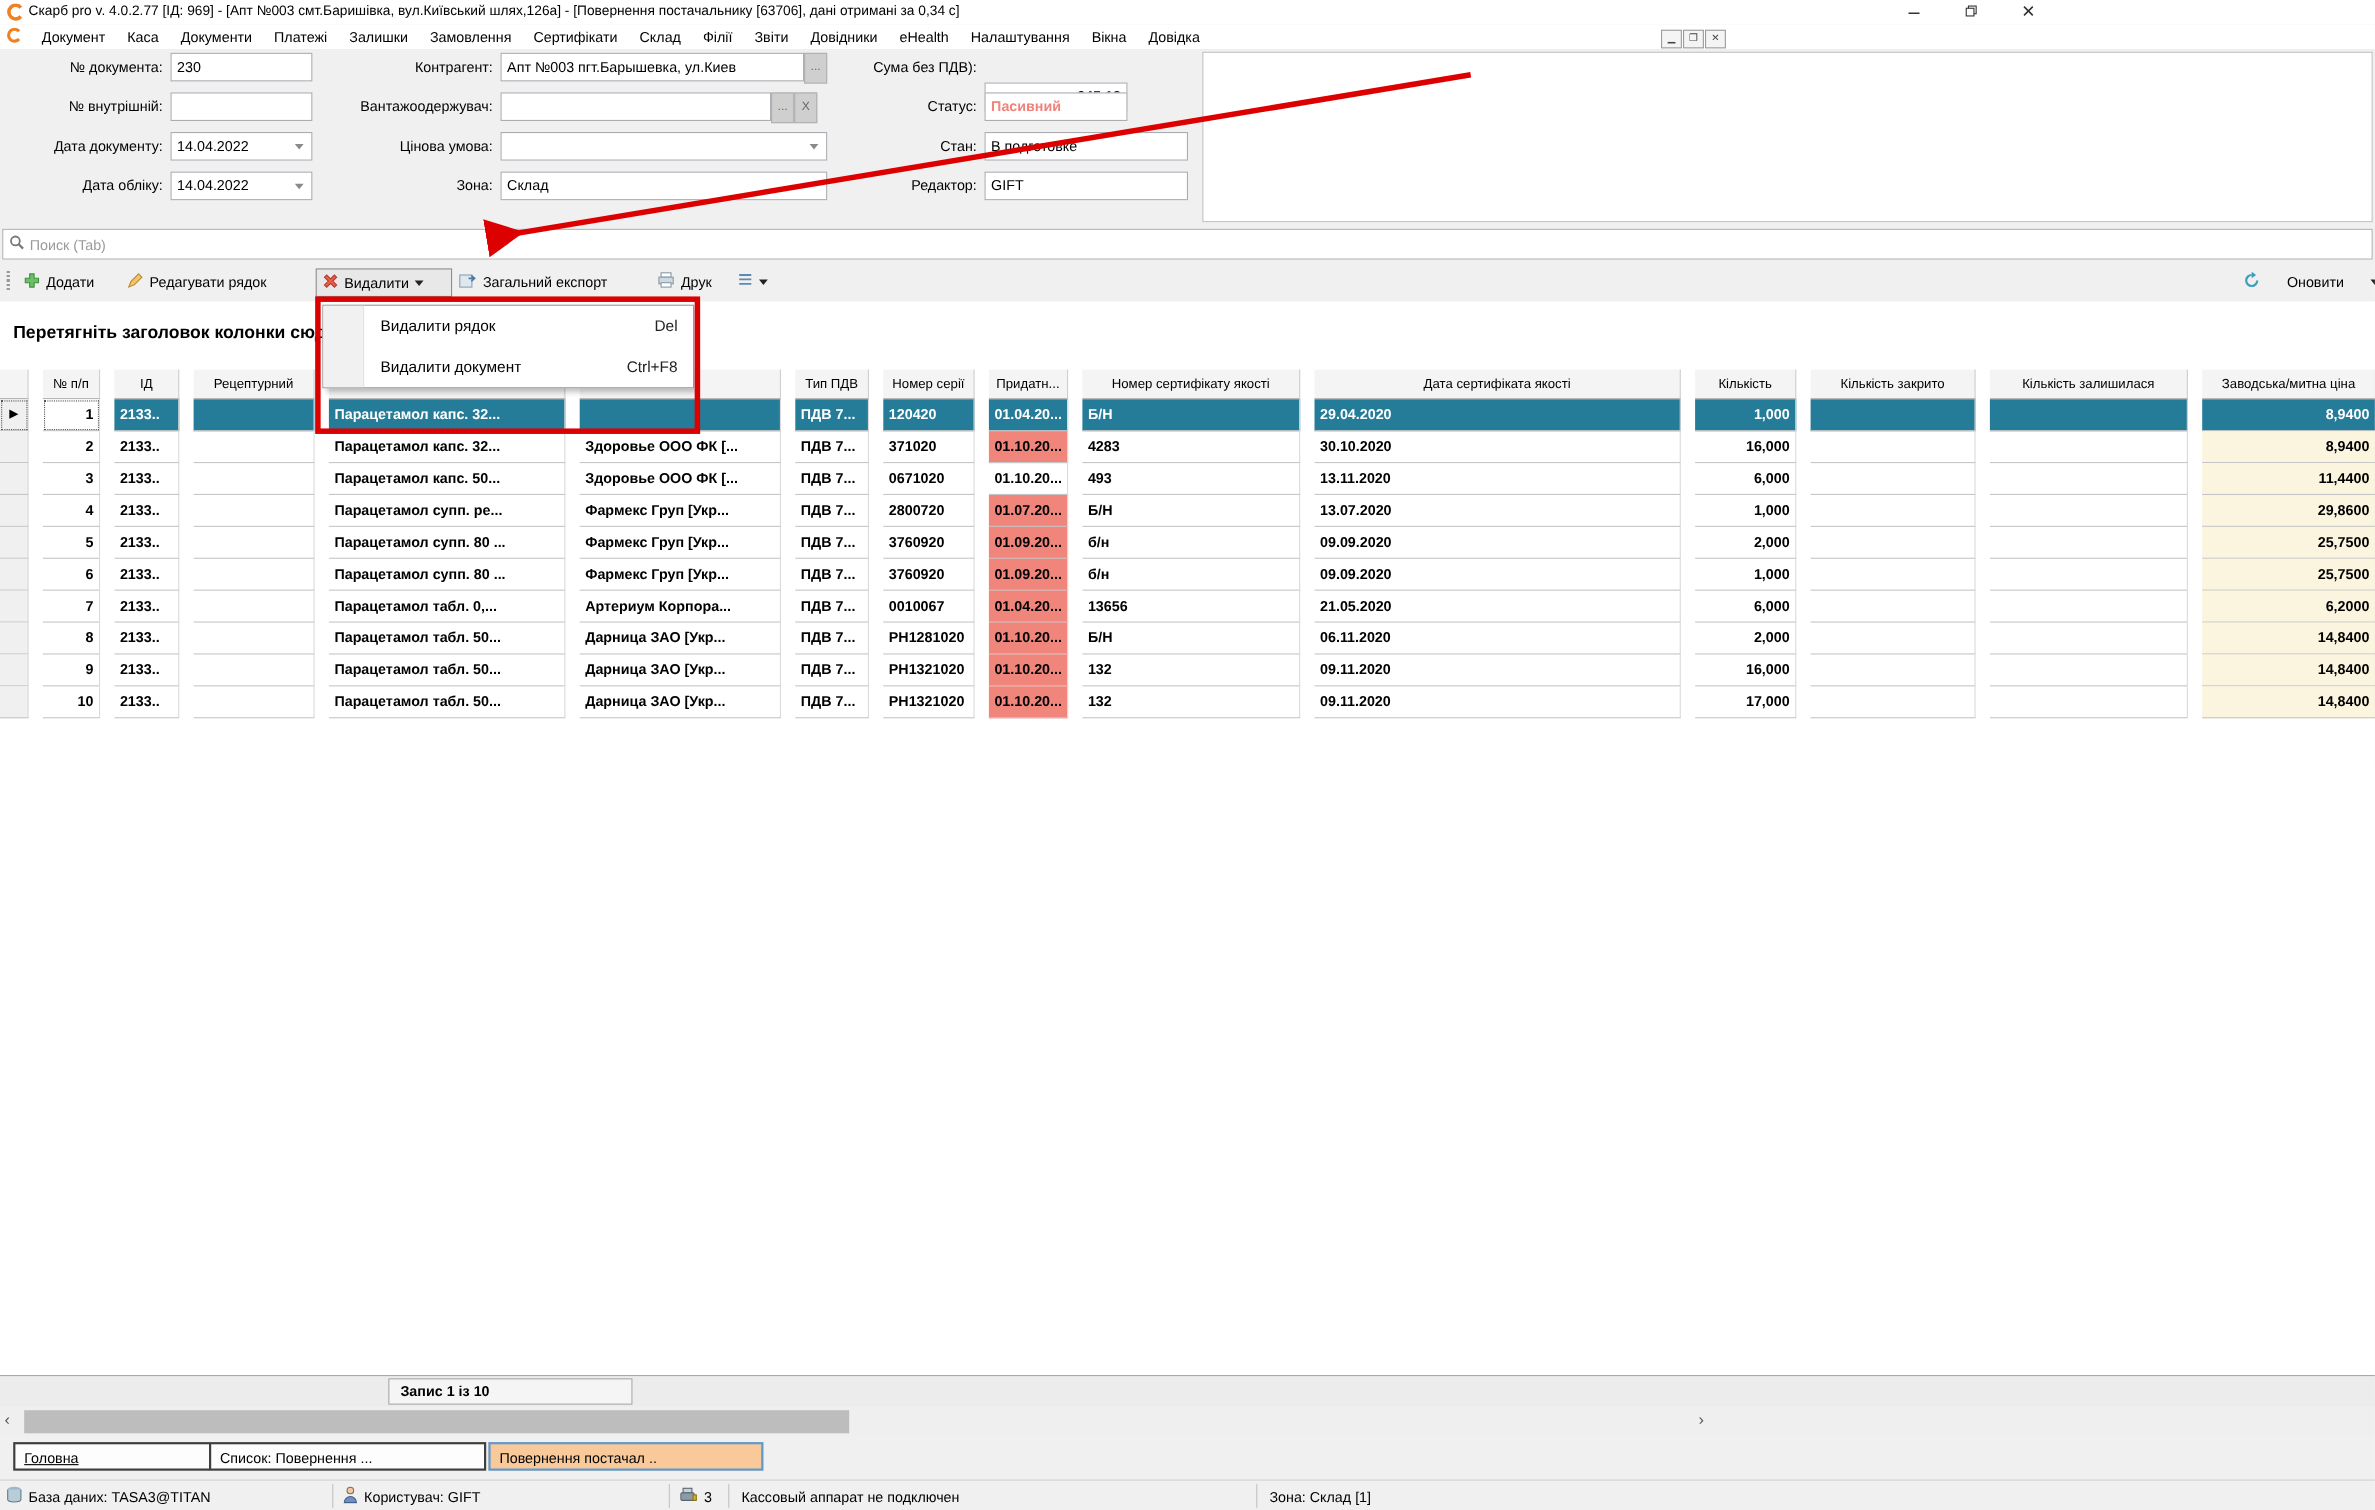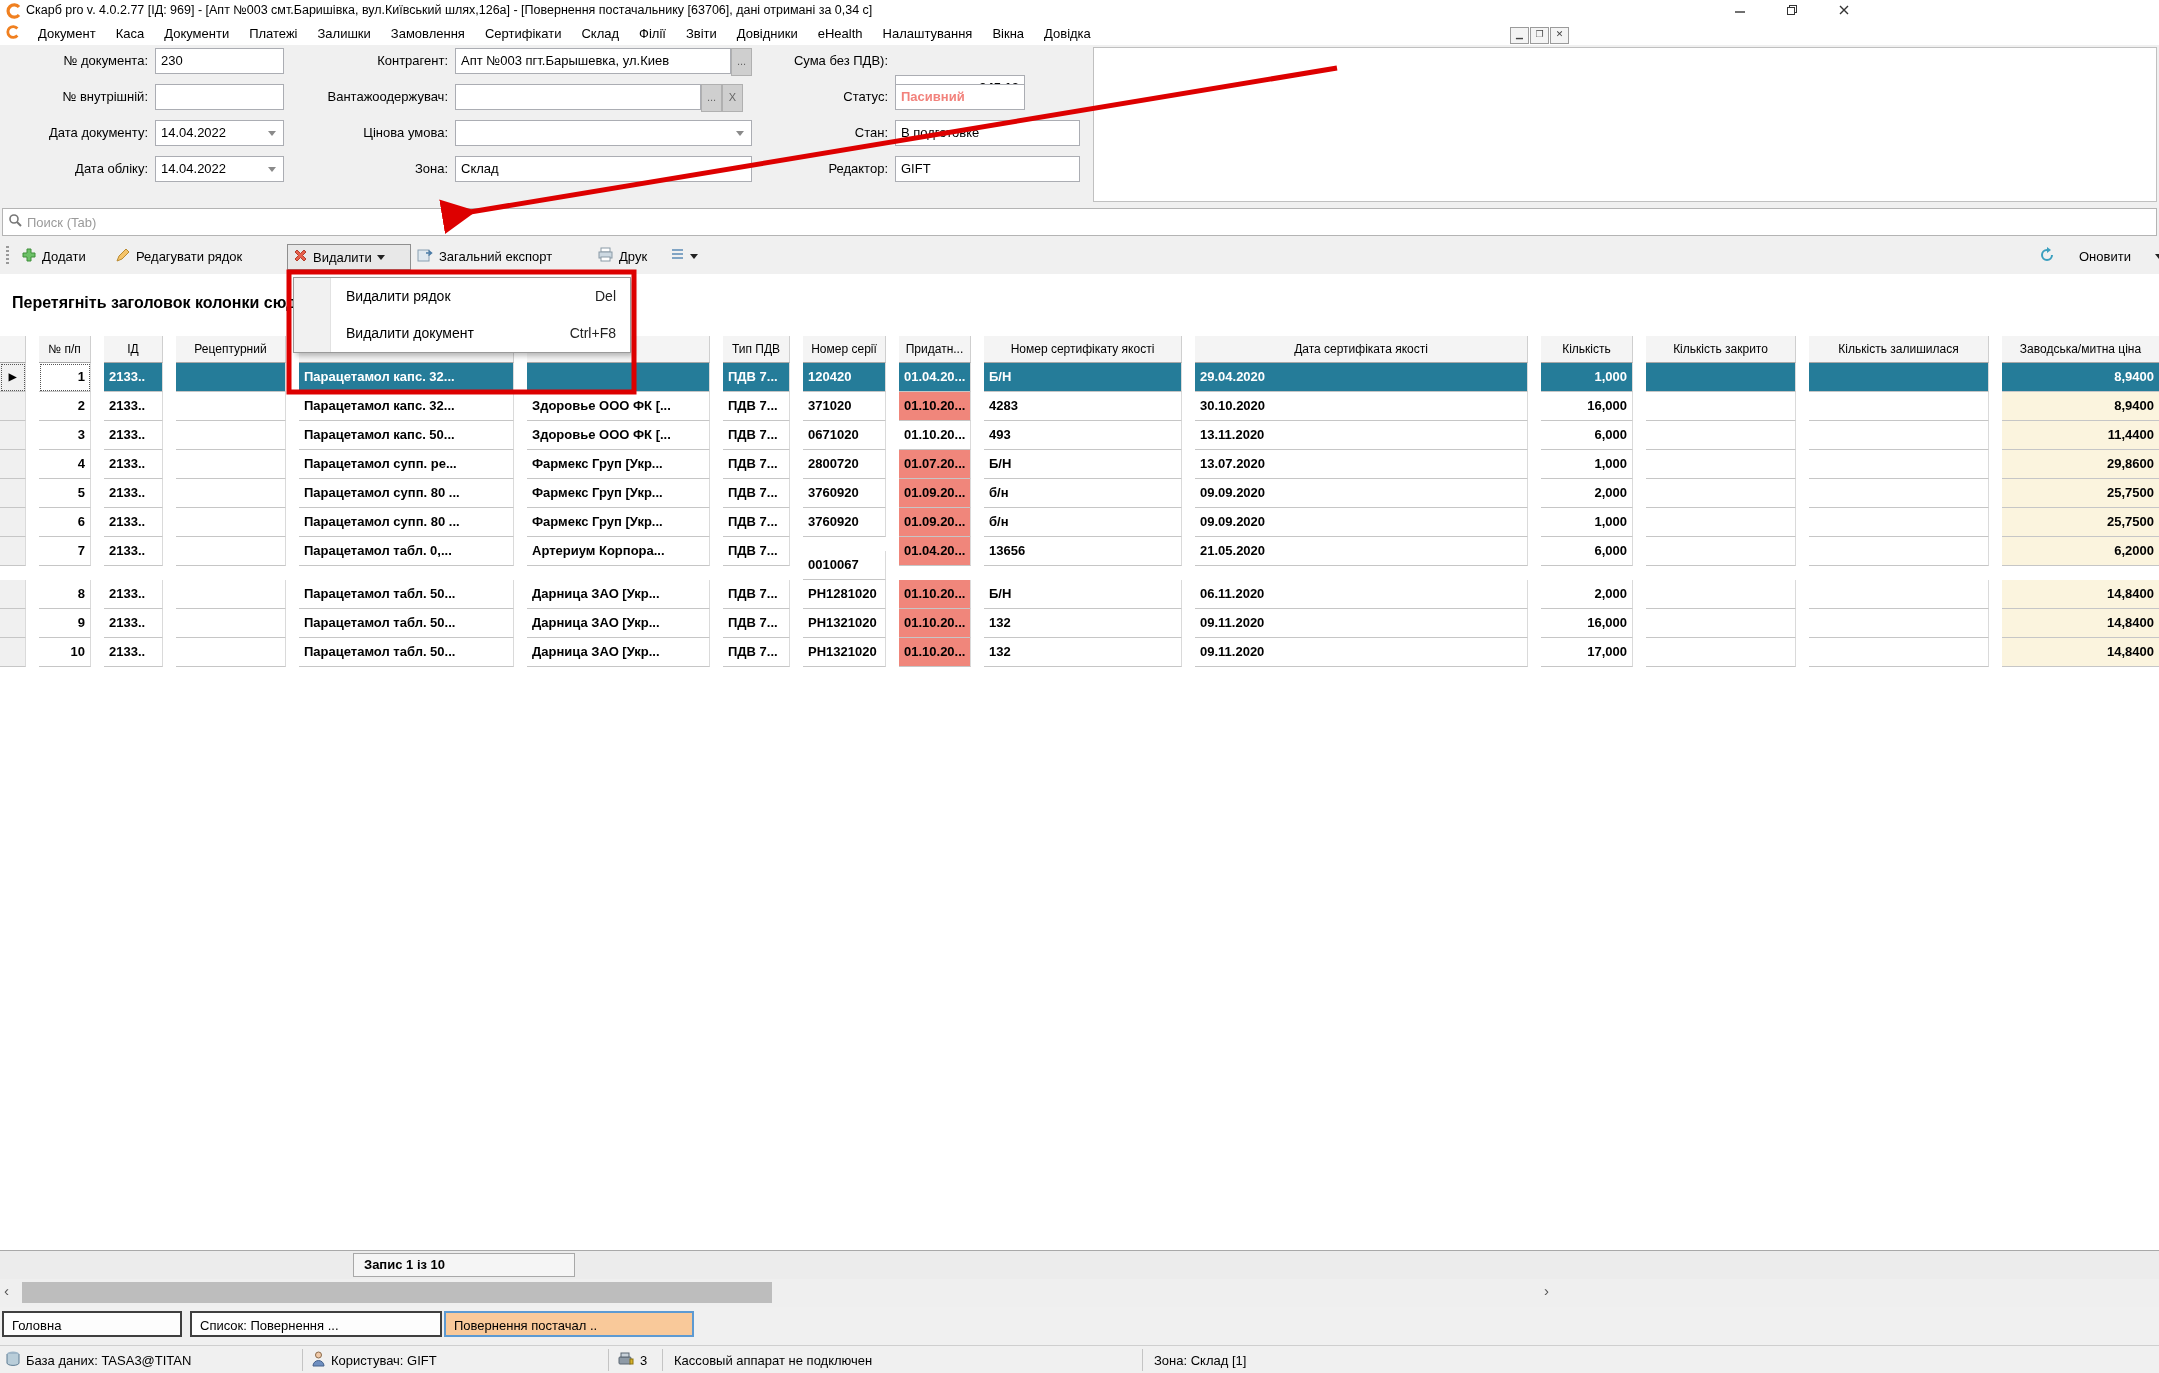--- a/index.html
+++ b/index.html
@@ -351,21 +351,21 @@
         <div class="tcell " style="width: 181px;"></div>
       </div>
       <div class="trow ">
         <div class="tcell c-sel" style="width: 26px;"></div>
         <div class="tcell  t-right" style="width: 52px;">7</div>
         <div class="tcell " style="width: 59px;">2133..</div>
         <div class="tcell " style="width: 110px;"></div>
         <div class="tcell " style="width: 215px;">Парацетамол табл. 0,...</div>
         <div class="tcell " style="width: 183px;">Артериум Корпора...</div>
         <div class="tcell " style="width: 67px;">ПДВ 7...</div>
-        <div class="tcell " style="width: 83px; margin-top: 14px;">0010067</div>
+        <div class="tcell " style="width: 83px;">0010067</div>
         <div class="tcell  red" style="width: 72px;">01.04.20...</div>
         <div class="tcell " style="width: 198px;">13656</div>
         <div class="tcell " style="width: 333px;">21.05.2020</div>
         <div class="tcell  t-right" style="width: 92px;">6,000</div>
         <div class="tcell " style="width: 150px;"></div>
         <div class="tcell " style="width: 180px;"></div>
         <div class="tcell price t-right" style="width: 158px;">6,2000</div>
         <div class="tcell " style="width: 181px;"></div>
       </div>
       <div class="trow ">
@@ -429,21 +429,21 @@
   <div id="record-box" class="abs">Запис 1 із 10</div>
 </div>
 
 <div id="hscroll" class="abs">
   <span class="abs scr-arrow" style="left:4px;">‹</span>
   <div id="hthumb" class="abs"></div>
   <span class="abs scr-arrow" style="left:1544px;">›</span>
 </div>
 
 <div id="tabbar" class="abs">
-  <div class="tab" id="tab-0" style="left:2px;width:180px;">Головна</div>
+  <div class="tab" id="tab-0" style="left:12px;width:180px;text-decoration:underline;">Головна</div>
   <div class="tab" id="tab-1" style="left:190px;width:252px;">Список: Повернення  ...</div>
   <div class="tab" id="tab-2" style="left:444px;width:250px;">Повернення постачал ..</div>
 </div>
 
 <div id="statusbar" class="abs">
   <div class="sitem" style="left:6px;">
     <span><svg width="14" height="16" viewBox="0 0 14 16">
           <ellipse cx="7" cy="3" rx="6" ry="2.4" fill="#9fb6c8" stroke="#5c7habc"></ellipse>
           <path d="M1 3 v9 a6 2.4 0 0 0 12 0 v-9" fill="#b9cdd9" stroke="#5c7b92"></path>
         </svg></span>

